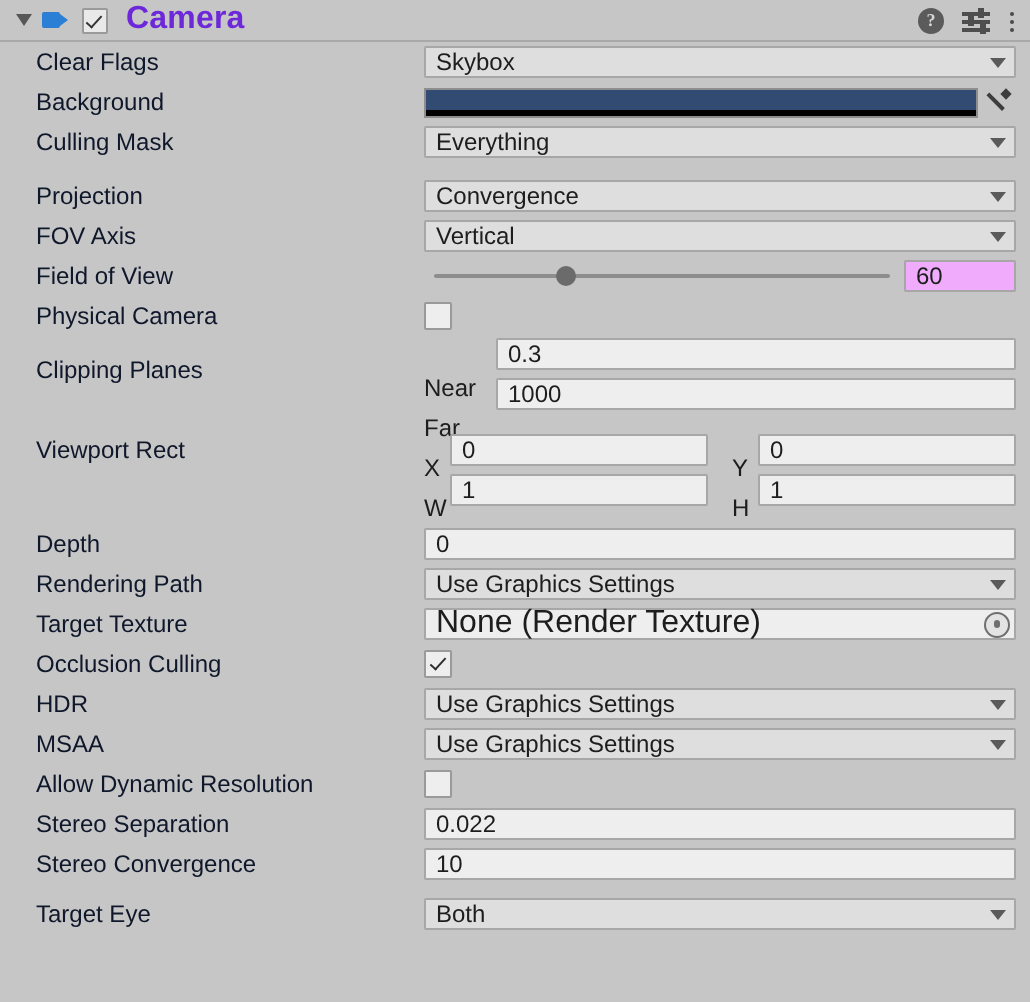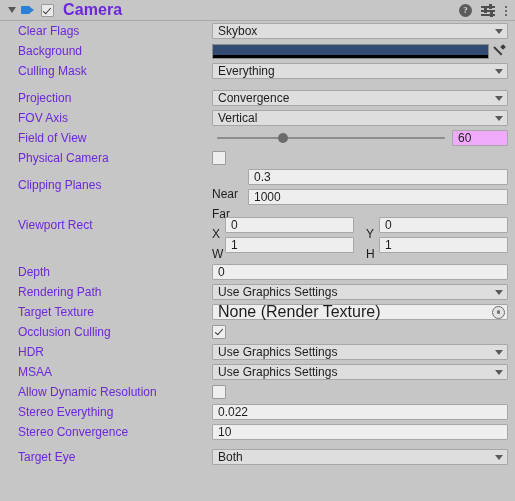--- a/index.html
+++ b/index.html
@@ -144,21 +144,21 @@
   .row {
     display: flex;
     align-items: center;
     height: 20px;
     padding-left: 18px;
     box-sizing: border-box;
   }
   .lbl {
     width: 194px;
     flex: 0 0 194px;
-    color: #6d28d9;
+    color: #0f172a;
     font-size: 12px;
     white-space: nowrap;
     overflow: hidden;
   }
   .ctl {
     flex: 1 1 auto;
     display: flex;
     padding-right: 7px;
     min-width: 0;
   }
@@ -582,21 +582,21 @@
   </div>
 
   <div class="row">
     <div class="lbl">Allow Dynamic Resolution</div>
     <div class="ctl">
       <div class="cbox"></div>
     </div>
   </div>
 
   <div class="row">
-    <div class="lbl">Stereo Everything</div>
+    <div class="lbl">Stereo Separation</div>
     <div class="ctl">
       <div class="tf">0.022</div>
     </div>
   </div>
 
   <div class="row">
     <div class="lbl">Stereo Convergence</div>
     <div class="ctl">
       <div class="tf">10</div>
     </div>

